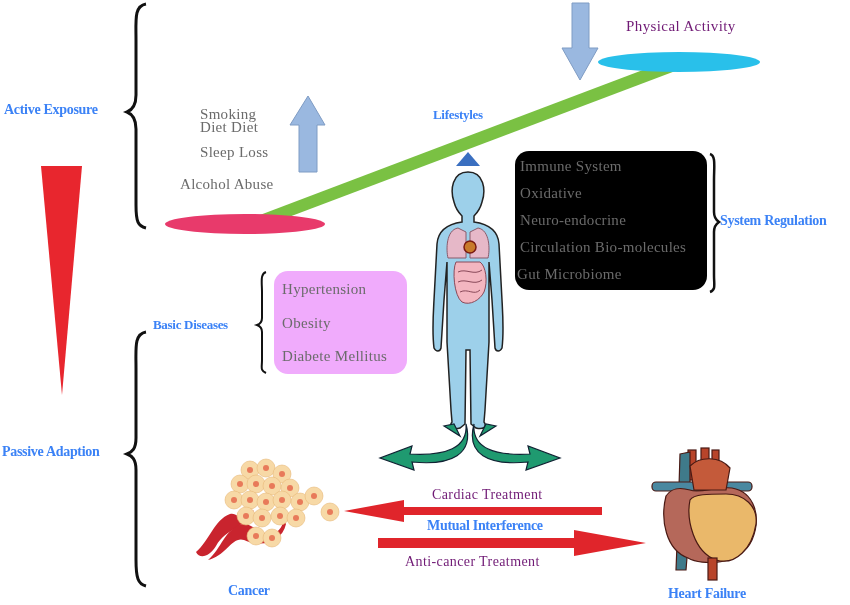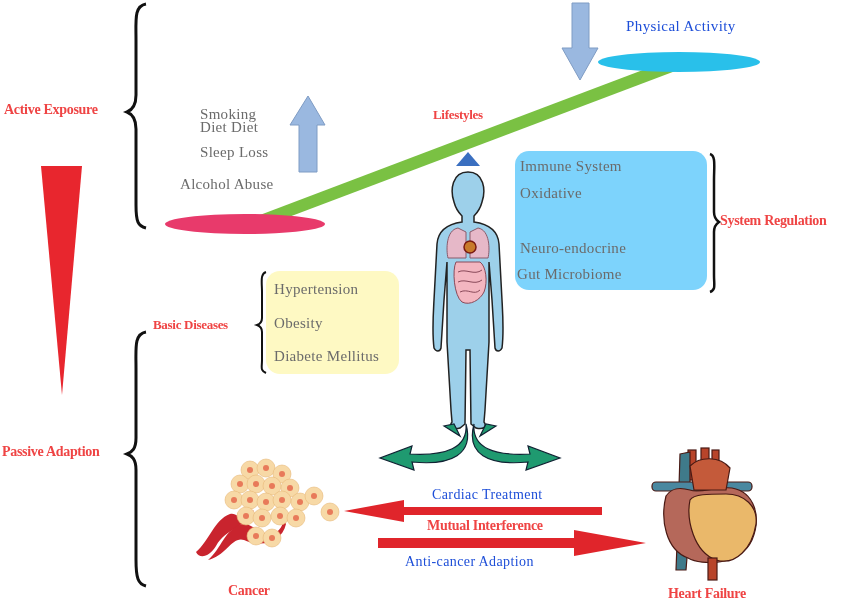--- a/index.html
+++ b/index.html
@@ -1,26 +1,26 @@
 <!DOCTYPE html>
 <html><head>
 <meta charset="utf-8">
 <style>
   html, body { margin: 0; padding: 0; background: #ffffff; }
   body { width: 850px; height: 605px; position: relative; overflow: hidden;
          font-family: "DejaVu Serif", "Liberation Serif", serif; }
   .abs { position: absolute; white-space: nowrap; }
   .lbl-bold { font-family: "Liberation Serif", "DejaVu Serif", serif; font-weight: bold;
-              color: #ef4444; font-size: 14px; letter-spacing: -0.3px; }
-  .lbl-light { font-family: "Liberation Serif", "DejaVu Serif", serif; color: #1d4ed8;
+              color: #3b82f6; font-size: 14px; letter-spacing: -0.3px; }
+  .lbl-light { font-family: "Liberation Serif", "DejaVu Serif", serif; color: #701a75;
                font-size: 15px; letter-spacing: 0.4px; }
   svg.layer { position: absolute; left: 0; top: 0; }
   .box { position: absolute; border-radius: 14px; }
-  .box-green { background: #7dd3fc; border-radius: 14px; }
-  .box-peach { background: #fef9c3; }
+  .box-green { background: #000000; border-radius: 14px; }
+  .box-peach { background: #f0abfc; margin-left: 8px; }
   .item { position: absolute; left: 0; white-space: nowrap;
           font-family: "Liberation Serif", "DejaVu Serif", serif; font-size: 15px; color: #6b6b6b; letter-spacing: 0.3px; }
 </style>
 </head>
 <body>
 
 <svg class="layer" width="850" height="605" viewBox="0 0 850 605">
 
   <path d="M146,4 C134,6 136,20 136,40 L136,95 C136,106 132,110 127,112 C132,114 136,118 136,129 L136,205 C136,222 138,226 146,228" fill="none" stroke="#111" stroke-width="3"></path>
 
@@ -135,30 +135,31 @@
   <div class="item" style="left:20px; top:54px;">Sleep Loss</div>
   <div class="item" style="left:0px; top:86px;">Alcohol  Abuse</div>
 </div>
 
 <div class="abs lbl-light" style="left:626px; top:18px;">Physical Activity</div>
 <div class="abs lbl-bold" style="left:433px; top:107px; font-size:13px;">Lifestyles</div>
 
 <div class="box box-green" style="left:515px; top:151px; width:192px; height:139px;">
   <div class="item" style="left:5px; top:7px;">Immune System</div>
   <div class="item" style="left:5px; top:34px;">Oxidative</div>
-  <div class="item" style="left:5px; top:61px;margin-top:28px;">Neuro-endocrine</div>
+  <div class="item" style="left:5px; top:61px;">Neuro-endocrine</div>
+  <div class="item" style="left:5px; top:88px;">Circulation Bio-molecules</div>
   <div class="item" style="left:2px; top:115px;">Gut Microbiome</div>
 </div>
 <div class="abs lbl-bold" style="left:720px; top:213px;">System Regulation</div>
 
 <div class="abs lbl-bold" style="left:153px; top:317px; font-size:13px;">Basic Diseases</div>
 <div class="box box-peach" style="left:266px; top:271px; width:133px; height:103px;">
   <div class="item" style="left:8px; top:10px;">Hypertension</div>
   <div class="item" style="left:8px; top:44px;">Obesity</div>
   <div class="item" style="left:8px; top:77px;">Diabete Mellitus</div>
 </div>
 
 <div class="abs lbl-light" style="left:432px; top:487px; font-size:14px;">Cardiac Treatment</div>
 <div class="abs lbl-bold" style="left:427px; top:518px; font-size:14px;">Mutual Interference</div>
-<div class="abs lbl-light" style="left:405px; top:554px; font-size:14px;">Anti-cancer Adaption</div>
+<div class="abs lbl-light" style="left:405px; top:554px; font-size:14px;">Anti-cancer Treatment</div>
 
 <div class="abs lbl-bold" style="left:228px; top:583px;">Cancer</div>
 <div class="abs lbl-bold" style="left:668px; top:586px;">Heart Failure</div>
 
 </body></html>

